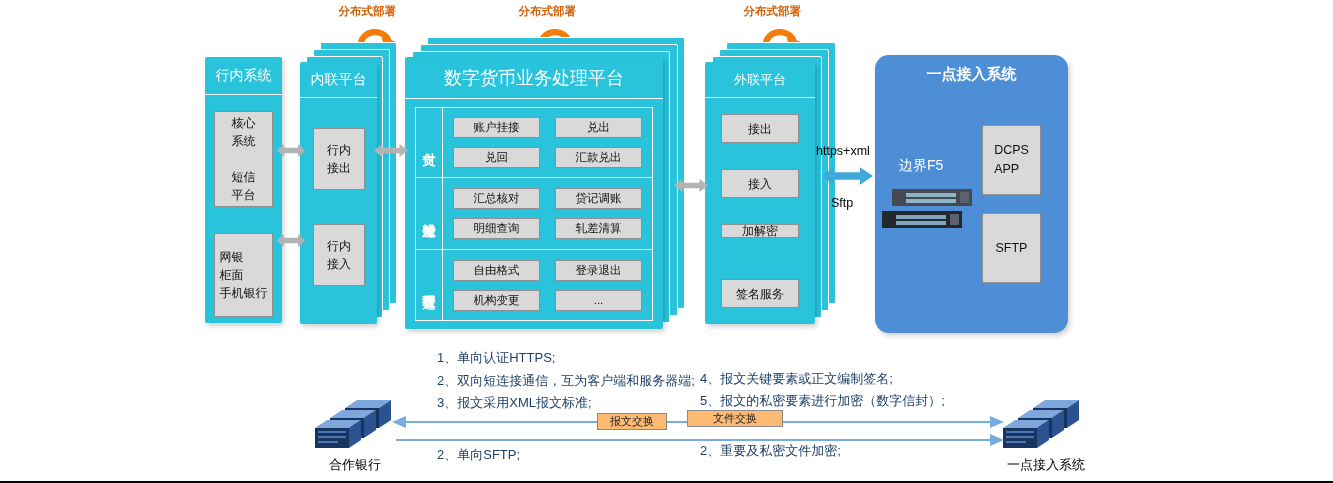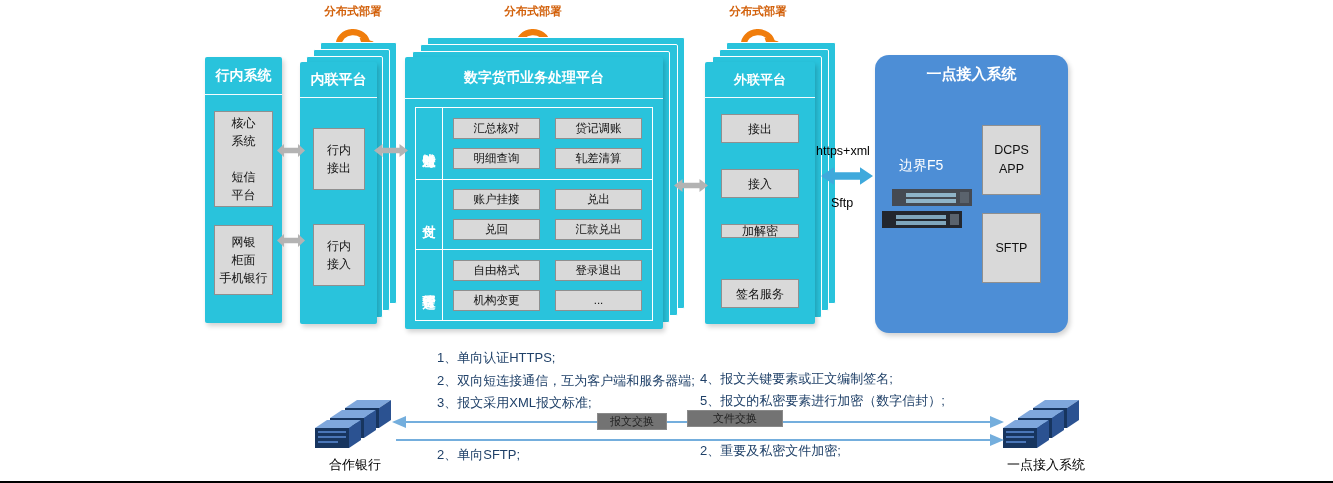--- a/index.html
+++ b/index.html
@@ -8,35 +8,35 @@
     --arrow-gray:#B3B3B3; --arrow-blue:#3FA9DC; --note-text:#1F4068;
   }
   *{margin:0;padding:0;box-sizing:border-box}
   body{background:#fff}
   #canvas{position:relative;width:1333px;height:483px;background:#fff;
     font-family:"Liberation Sans","DejaVu Sans",sans-serif;overflow:hidden;
     border-bottom:2px solid #000;color:#111}
   .abs{position:absolute}
   .panel{position:absolute;background:var(--cyan);border-radius:2px;box-shadow:2px 3px 5px rgba(0,0,0,.18)}
   .stack-layer{position:absolute;background:var(--cyan);border:1.5px solid #fff;border-radius:2px}
-  .panel-title{display:flex;align-items:center;justify-content:center;color:#fff;font-weight:bold;
+  .panel-title{display:flex;align-items:center;justify-content:center;color:#fff;font-weight:normal;
     border-bottom:1.5px solid rgba(255,255,255,.95);text-align:center}
   .gbox{position:absolute;background:var(--gray-box);border:1px solid #8f8f8f;display:flex;align-items:center;
-    justify-content:center;text-align:center;font-size:12px;line-height:1.5;white-space:pre-line;color:#111}
-  .deploy{position:absolute;width:86px;text-align:center}
+    justify-content:center;text-align:left;font-size:12px;line-height:1.5;white-space:pre-line;color:#111}
+  .deploy{position:absolute;width:86px;text-align:right}
   .deploy-label{color:var(--orange-label);font-size:11.5px;font-weight:bold}
   .vlabel{writing-mode:vertical-lr;text-orientation:upright;color:#fff;font-weight:bold;font-size:13px;line-height:1}
   .dcpp-grid{position:absolute;border:1.5px solid #fff;display:flex;flex-direction:column}
   .dcpp-row{display:flex;border-bottom:1.5px solid #fff}
   .dcpp-row:last-child{border-bottom:none;flex:1}
   .dcpp-row-label{width:27px;border-right:1.5px solid #fff;display:flex;align-items:center;justify-content:center}
   .dcpp-cells{flex:1;display:grid;grid-template-columns:repeat(2,87px);gap:9px 15px;justify-content:center;align-content:center}
   .cell{height:21px;background:var(--gray-box);border:1px solid #8f8f8f;display:flex;align-items:center;justify-content:center;font-size:11.5px}
   .note{position:absolute;color:var(--note-text);font-size:13px;white-space:nowrap}
-  .tag-box{position:absolute;background:#737373;border:1px solid #8a8a8a;display:flex;align-items:center;
+  .tag-box{position:absolute;background:#fdba74;border:1px solid #8a8a8a;display:flex;align-items:center;
     justify-content:center;font-size:11px;color:#222;z-index:5}
   .blabel{position:absolute;font-size:12.5px;color:#000}
   .cluster-label{position:absolute;text-align:center;font-weight:normal;font-size:13px;color:#000}
   .loop-arc{stroke:var(--orange-loop);fill:none;stroke-width:6.5}
   .loop-head{fill:var(--orange-loop)}
   .garrow{fill:var(--arrow-gray)}
   .barrow{fill:var(--arrow-blue)}
   .bline{stroke:#74AEDD;stroke-width:2}
   .bhead{fill:#74AEDD}
 </style>
@@ -95,21 +95,21 @@
     </svg>
   </div>
 
   <div class="panel" style="left:205px;top:57px;width:77px;height:266px">
     <div class="panel-title" style="height:38px;font-size:14px">行内系统</div>
     <div class="gbox" style="left:9px;top:54px;width:59px;height:96px">核心
 系统
 
 短信
 平台</div>
-    <div class="gbox" style="left:9px;top:168px;width:59px;height:70px">网银
+    <div class="gbox" style="left:9px;top:176px;width:59px;height:84px">网银
 柜面
 手机银行</div>
   </div>
 
   <div class="abs" style="left:300px;top:42px;width:98px;height:283px">
     <div class="stack-layer" style="left:20px;top:0;width:77px;height:262px"></div>
     <div class="stack-layer" style="left:13px;top:7px;width:77px;height:262px"></div>
     <div class="stack-layer" style="left:6px;top:14px;width:77px;height:262px"></div>
     <div class="panel" style="left:0;top:20px;width:77px;height:262px">
       <div class="panel-title" style="height:36px;font-size:14px">内联平台</div>
@@ -118,42 +118,42 @@
       <div class="gbox" style="left:13px;top:162px;width:52px;height:62px">行内
 接入</div>
     </div>
   </div>
 
   <div class="abs" style="left:405px;top:37px;width:281px;height:293px">
     <div class="stack-layer" style="left:22px;top:0;width:258px;height:272px"></div>
     <div class="stack-layer" style="left:15px;top:7px;width:258px;height:272px"></div>
     <div class="stack-layer" style="left:7px;top:14px;width:258px;height:272px"></div>
     <div class="panel" style="left:0;top:20px;width:258px;height:272px">
-      <div class="panel-title" style="height:42px;font-size:14px">数字货币业务处理平台</div>
+      <div class="panel-title" style="height:42px;font-size:18px">数字货币业务处理平台</div>
       <div class="dcpp-grid" style="left:10px;top:50px;width:238px;height:214px">
+        <div class="dcpp-row" style="height:70px">
+          <div class="dcpp-row-label">
+            <span class="vlabel">支付</span>
+          </div>
+          <div class="dcpp-cells">
+            <div class="cell">账户挂接</div>
+            <div class="cell">兑出</div>
+            <div class="cell">兑回</div>
+            <div class="cell">汇款兑出</div>
+          </div>
+        </div>
         <div class="dcpp-row" style="height:72px">
           <div class="dcpp-row-label">
             <span class="vlabel">对账差错</span>
           </div>
           <div class="dcpp-cells">
             <div class="cell">汇总核对</div>
             <div class="cell">贷记调账</div>
             <div class="cell">明细查询</div>
             <div class="cell">轧差清算</div>
-          </div>
-        </div>
-        <div class="dcpp-row" style="height:70px">
-          <div class="dcpp-row-label">
-            <span class="vlabel">支付</span>
-          </div>
-          <div class="dcpp-cells">
-            <div class="cell">账户挂接</div>
-            <div class="cell">兑出</div>
-            <div class="cell">兑回</div>
-            <div class="cell">汇款兑出</div>
           </div>
         </div>
         <div class="dcpp-row">
           <div class="dcpp-row-label">
             <span class="vlabel">运行管理</span>
           </div>
           <div class="dcpp-cells">
             <div class="cell">自由格式</div>
             <div class="cell">登录退出</div>
             <div class="cell">机构变更</div>

